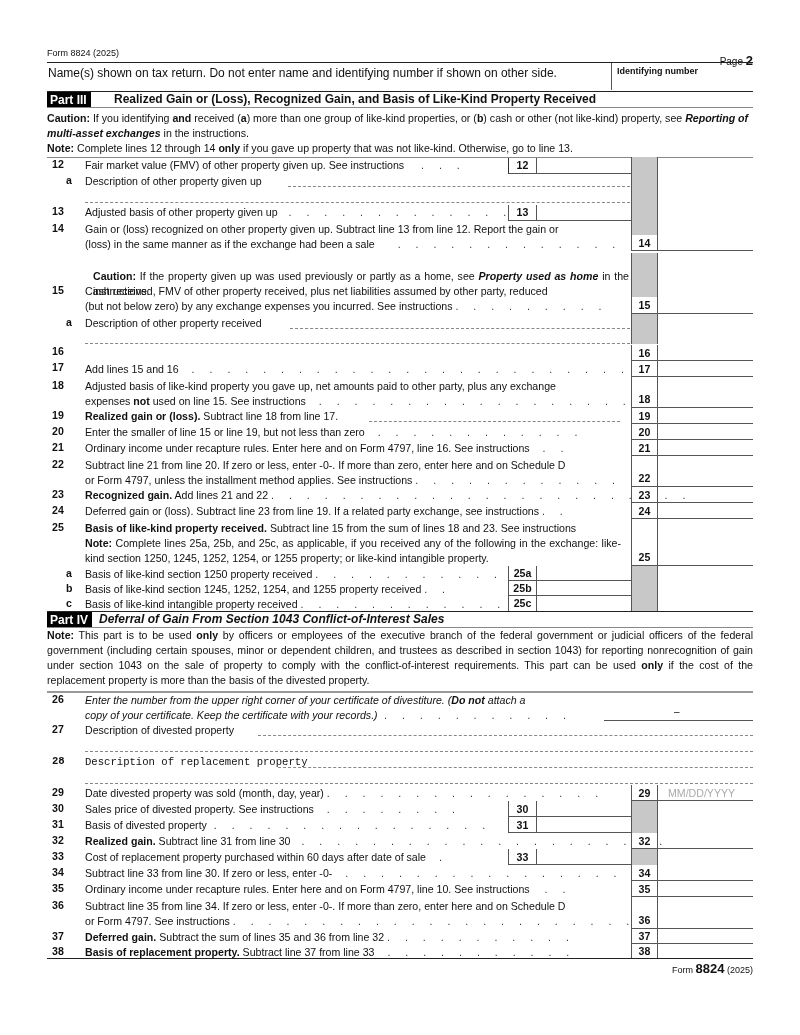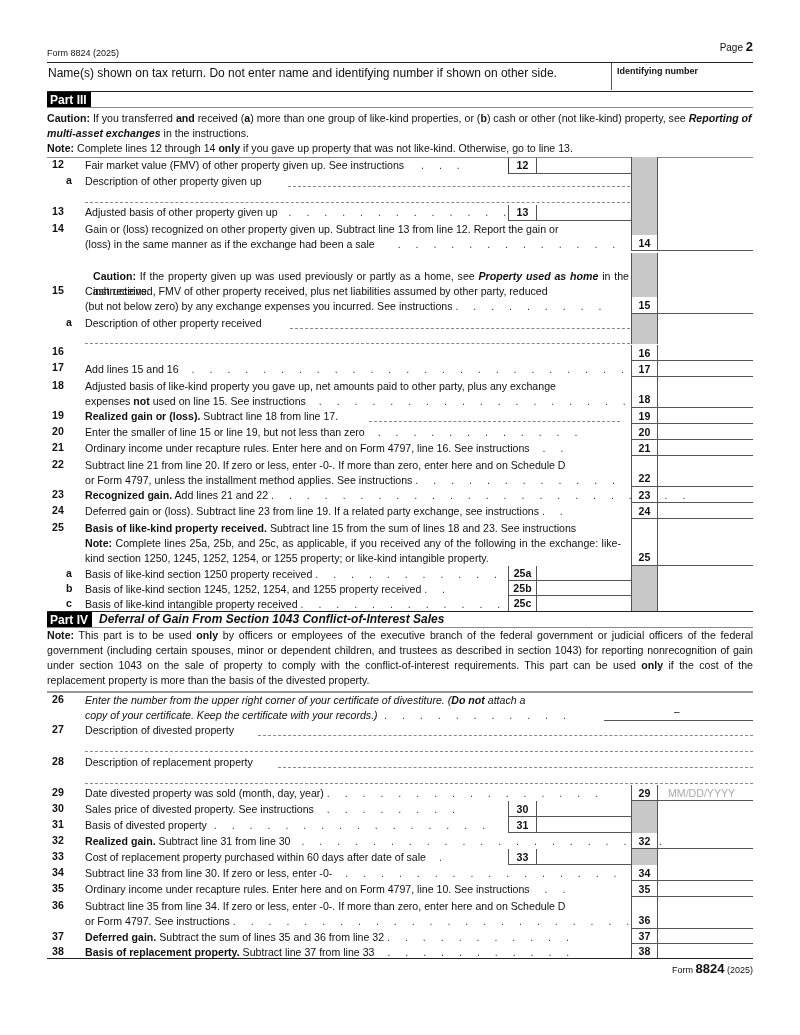--- a/index.html
+++ b/index.html
@@ -3,21 +3,21 @@
 <meta charset="utf-8">
 <style>
   * { box-sizing: border-box; margin: 0; padding: 0; }
   html, body { width: 800px; height: 1035px; background: #fff; }
   body { font-family: "Liberation Sans", sans-serif; color: #111; font-size: 10.6px; position: relative; }
   .abs { position: absolute; }
   .b { font-weight: bold; }
   .bi { font-weight: bold; font-style: italic; }
   .topline { left: 47px; width: 706px; top: 62px; border-top: 1.5px solid #222; }
   .hdr-form { left: 47px; top: 48px; font-size: 9px; }
-  .hdr-page { right: 47px; top: 39px; font-size: 10px; padding-left: 12px; }
+  .hdr-page { right: 47px; top: 53px; font-size: 10px; padding-left: 12px; }
   .hdr-page b { font-size: 13px; }
   .namebox { left: 47px; top: 63px; width: 565px; height: 27px; font-size: 12px; padding: 3px 1px; border-right: 1px solid #555; }
   .idbox { left: 612px; top: 63px; width: 141px; height: 27px; font-size: 9px; padding: 3px 5px; font-weight: bold; }
   .partbar { left: 47px; width: 706px; height: 17px; border-top: 1.5px solid #222; border-bottom: 1px solid #888; }
   .part-tag { position: absolute; left: 0; top: 0; height: 15px; background: #000; color: #fff; font-weight: bold; font-size: 12px; padding: 1px 4px 0 3px; line-height: 14px; }
   .part-title { position: absolute; left: 67px; top: 0; font-weight: bold; font-size: 12px; line-height: 15px; }
   .para { left: 47px; width: 706px; line-height: 15px; font-size: 10.6px; }
   .ln { position: absolute; left: 52px; width: 24px; font-weight: bold; font-size: 10.6px; }
   .sub { position: absolute; left: 66px; width: 10px; font-weight: bold; font-size: 10.6px; }
   .txt { position: absolute; left: 85px; font-size: 10.6px; line-height: 14.5px; }
@@ -38,24 +38,25 @@
 <body>
 
 <div class="abs hdr-form">Form 8824 (2025)</div>
 <div class="abs hdr-page"><span>Page</span> <b>2</b></div>
 <div class="abs topline"></div>
 <div class="abs namebox"><span>Name(s) shown on tax return. Do not enter name and identifying number if shown on other side.</span></div>
 <div class="abs idbox"><span>Identifying number</span></div>
 
 <div class="abs partbar" style="top:91px;">
   <span class="part-tag">Part III</span>
+  <span class="part-title">Realized Gain or (Loss), Recognized Gain, and Basis of Like-Kind Property Received</span>
 </div>
 
 <div class="abs para" style="top:111px;">
-  <span class="b">Caution:</span><span> If you transferred </span><span class="b">and</span><span> received (</span><span class="b">a</span><span>) more than one group of like-kind properties, or (</span><span class="b">b</span><span>) cash or other (not like-kind) property, see </span><span class="bi">Reporting of multi-asset exchanges</span><span> in the instructions.</span>
+  <span class="b">Caution:</span><span> If you identifying </span><span class="b">and</span><span> received (</span><span class="b">a</span><span>) more than one group of like-kind properties, or (</span><span class="b">b</span><span>) cash or other (not like-kind) property, see </span><span class="bi">Reporting of multi-asset exchanges</span><span> in the instructions.</span>
 </div>
 <div class="abs para" style="top:141px; border-bottom:1px solid #888; padding-bottom:1px;">
   <span class="b">Note:</span><span> Complete lines 12 through 14 </span><span class="b">only</span><span> if you gave up property that was not like-kind. Otherwise, go to line 13.</span>
 </div>
 
 <div class="shade" style="top:157px; height:68px;"></div>
 
 <div class="abs" style="top:158px; left:0; width:800px; height:15px;">
   <span class="ln">12</span>
   <span class="txt" style="top:0;"><span>Fair market value (FMV) of other property given up. See instructions</span> <span class="dots" style="margin-left:14px;">. . .</span></span>
@@ -212,21 +213,21 @@
   <span class="abs" style="left:674px; top:14px; font-size:10px;">–</span>
 </div>
 
 <div class="abs" style="top:722px; left:0; width:800px; height:30px;">
   <span class="ln" style="top:1px;">27</span>
   <span class="txt" style="top:1px;">Description of divested property</span>
   <span class="dashline" style="left:258px; width:495px; top:13px;"></span>
   <span class="dashline" style="left:85px; width:668px; top:29px;"></span>
 </div>
 
-<div class="abs" style="top:754px; left:0; width:716px; height:30px;">
+<div class="abs" style="top:754px; left:0; width:716px; height:30px;font-family:Liberation Mono, monospace;">
   <span class="ln" style="top:1px;">28</span>
   <span class="txt" style="top:1px;">Description of replacement property</span>
   <span class="dashline" style="left:278px; width:475px; top:13px;"></span>
   <span class="dashline" style="left:85px; width:668px; top:29px;"></span>
 </div>
 
 <div class="abs" style="top:785px; left:0; width:800px; height:16px;">
   <span class="ln" style="top:1px;">29</span>
   <span class="txt" style="top:1px;"><span>Date divested property was sold (month, day, year)</span> <span class="dots">. . . . . . . . . . . . . . . .</span></span>
   <span class="outlbl" style="top:0; height:16px; line-height:16px;">29</span>

